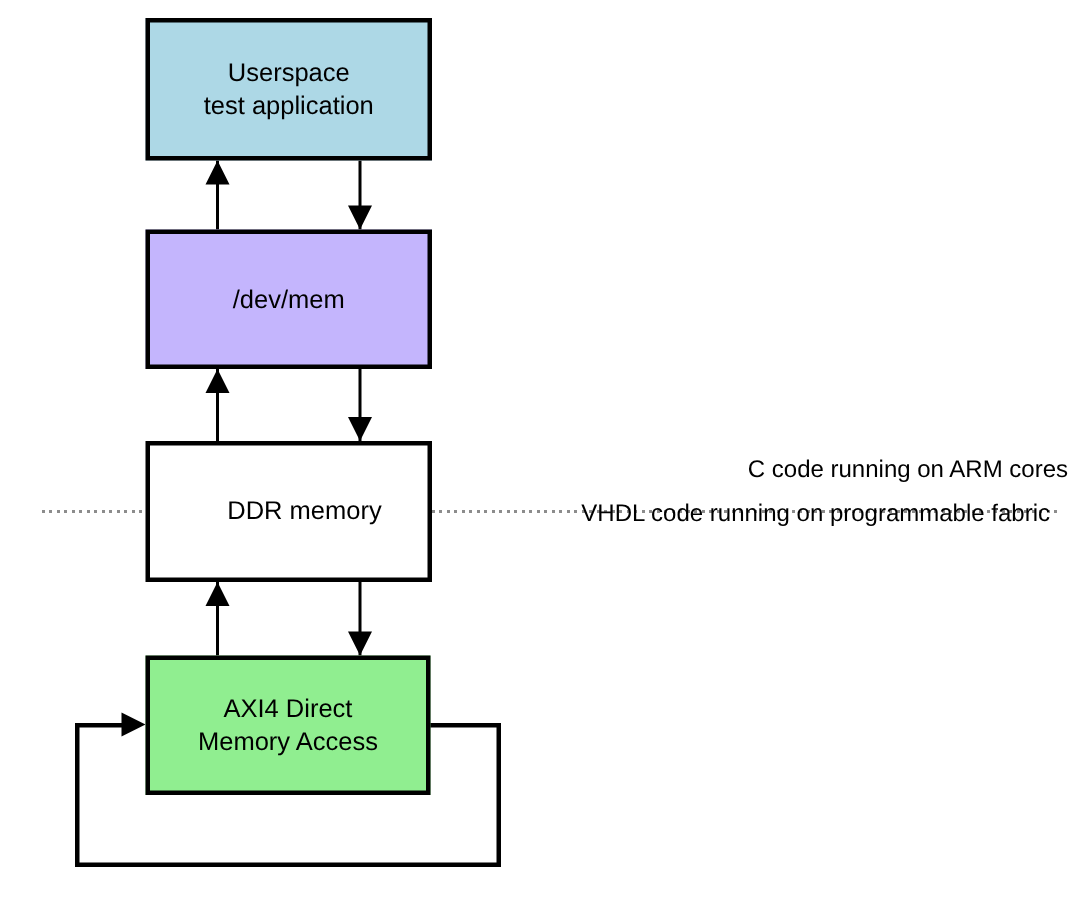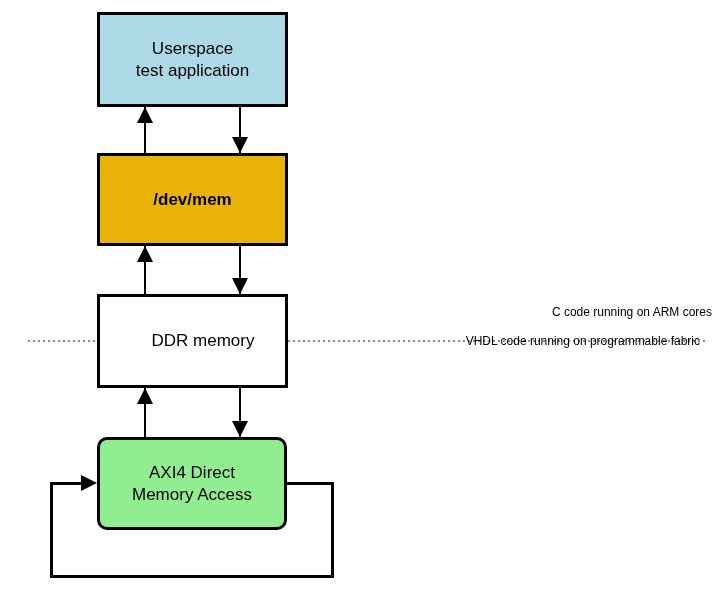--- a/index.html
+++ b/index.html
@@ -20,21 +20,21 @@
     top: 340px;
     width: 678px;
     height: 2px;
     background-image: repeating-linear-gradient(to right, #8c8c8c 0 2px, transparent 2px 5px);
     z-index: 0;
   }
 
   
   .annotation {
     position: absolute;
-    font-size: 12px;
+    font-size: 16px;
     white-space: nowrap;
     z-index: 1;
   }
   .annotation-arm { top: 305px; right: 9px; }
   .annotation-fabric { top: 334px; right: 21px; }
 
   
   .box {
     position: absolute;
     box-sizing: border-box;
@@ -104,27 +104,27 @@
 
   <div class="divider"></div>
 
   <div class="annotation annotation-arm">C code running on ARM cores</div>
   <div class="annotation annotation-fabric">VHDL code running on programmable fabric</div>
 
   <div class="box box-userspace" style="background-color: rgb(173, 216, 230);">
     <span class="box-label">Userspace
 test application</span>
   </div>
-  <div class="box box-devmem" style="background-color: #eab308; font-weight: bold;">
+  <div class="box box-devmem" style="background-color: #c4b5fd;">
     <span class="box-label">/dev/mem</span>
   </div>
   <div class="box box-ddr" style="background-color: rgb(255, 255, 255); padding-left: 21px;">
     <span class="box-label">DDR memory</span>
   </div>
-  <div class="box box-axi4" style="background-color: rgb(144, 238, 144); border-radius: 10px;">
+  <div class="box box-axi4" style="background-color: rgb(144, 238, 144);">
     <span class="box-label">AXI4 Direct
 Memory Access</span>
   </div>
 
   <div class="line vline up1"></div>
   <div class="arrowhead arrow-up up1-head"></div>
   <div class="line vline down1"></div>
   <div class="arrowhead arrow-down down1-head"></div>
 
   <div class="line vline up2"></div>

